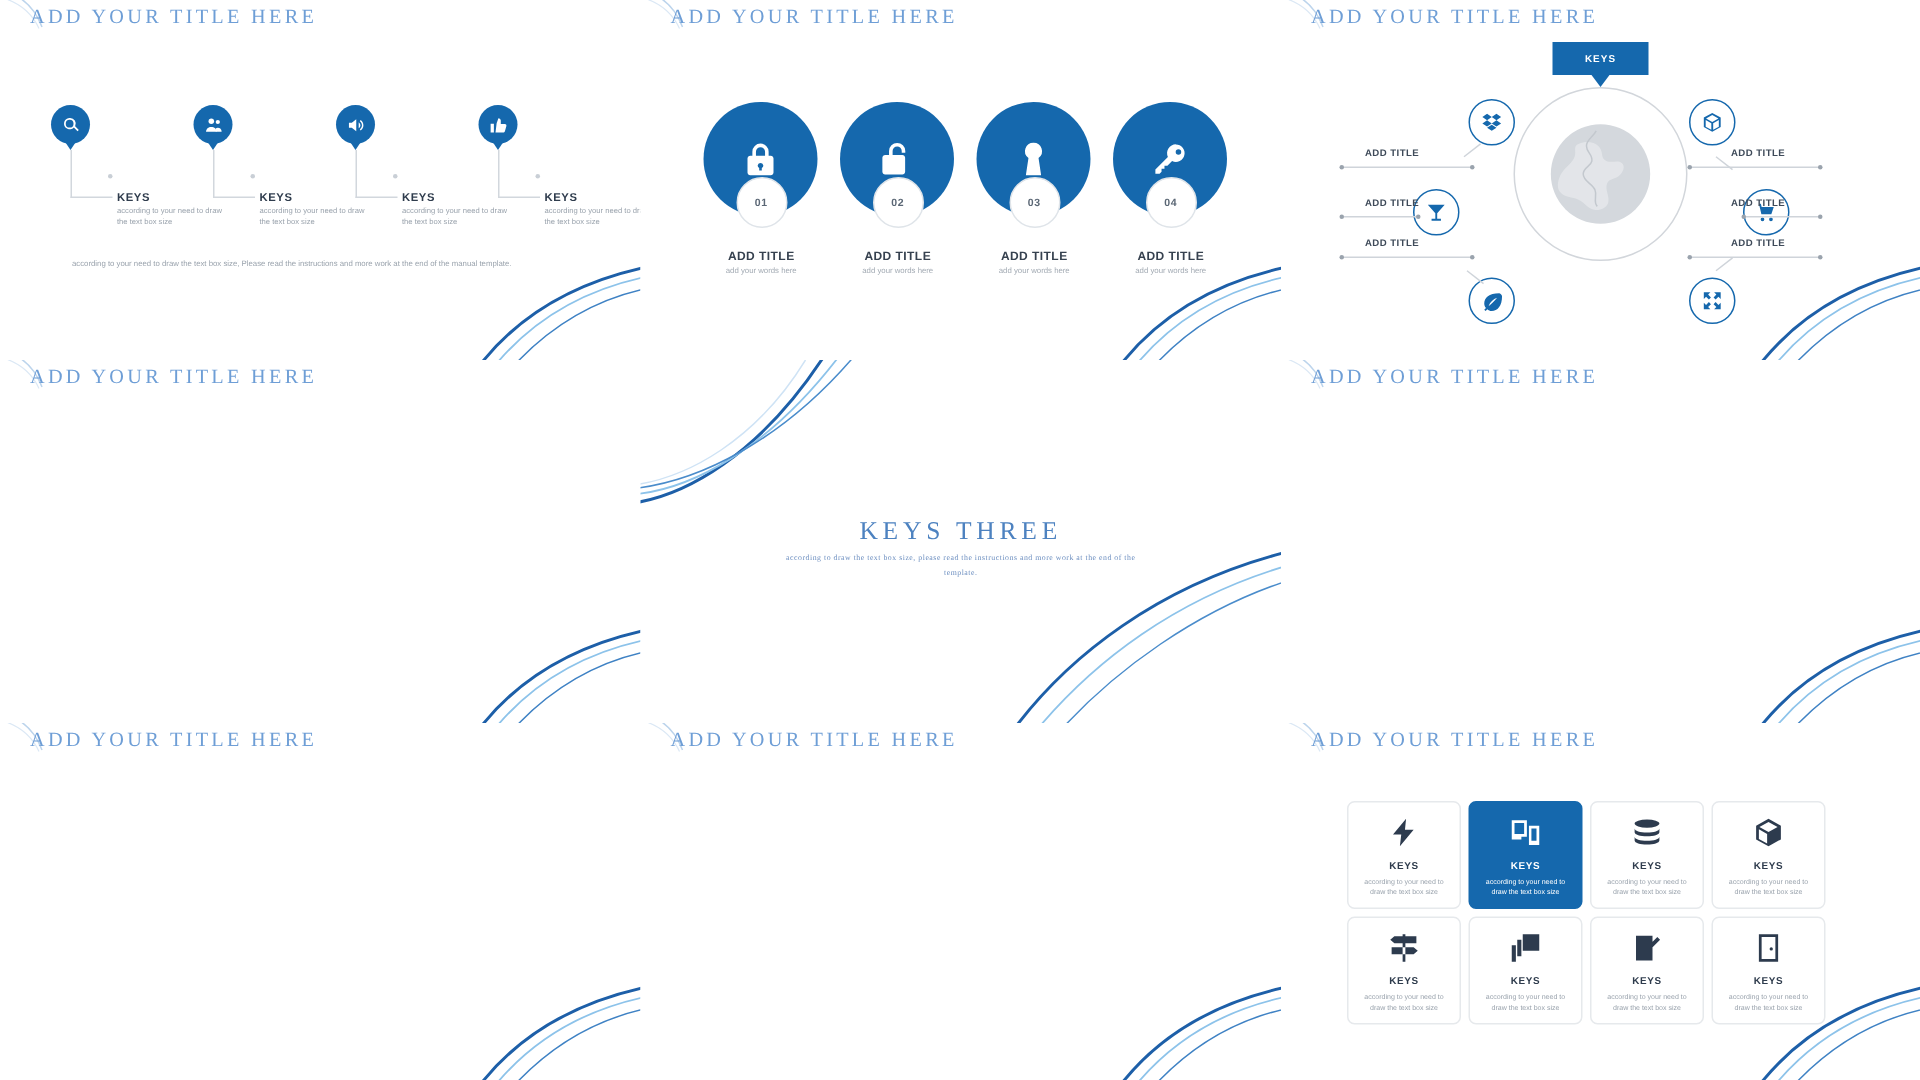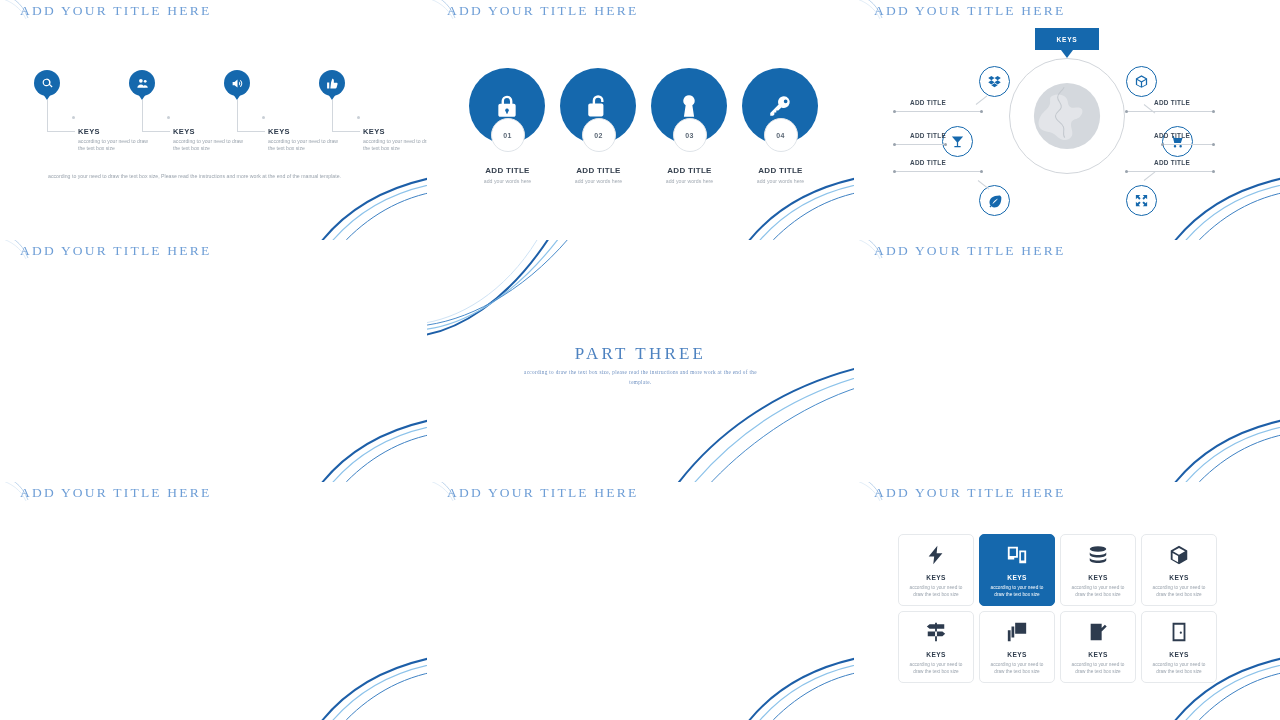--- a/index.html
+++ b/index.html
@@ -432,21 +432,21 @@
     </svg>
   </div>
 
   <div class="slide s5">
     <svg class="sw-tl" viewBox="0 0 160 110">
       <path d="M0 100C40 96 90 66 132 2" stroke="#1d5fa8" stroke-width="2" fill="none"></path>
       <path d="M0 94C44 92 96 62 142 2" stroke="#8dc3ea" stroke-width="1.2" fill="none"></path>
       <path d="M2 90C48 86 104 58 152 2" stroke="#4a8ccb" stroke-width="1" fill="none"></path>
       <path d="M0 88C42 84 88 56 120 4" stroke="#cfe3f5" stroke-width="1" fill="none"></path>
     </svg>
-    <div class="part">PART  THREE</div>
+    <div class="part">KEYS  THREE</div>
     <div class="sub">according to draw the text box size, please read the instructions and more work at the end of the template.</div>
     <svg class="sw-br" viewBox="0 0 190 130">
       <path d="M4 128C40 80 100 32 186 10" stroke="#1d5fa8" stroke-width="2" fill="none"></path>
       <path d="M18 130C56 84 112 40 190 18" stroke="#8dc3ea" stroke-width="1.2" fill="none"></path>
       <path d="M34 130C70 90 126 48 190 28" stroke="#4a8ccb" stroke-width="1" fill="none"></path>
     </svg>
   </div>
 
   <div class="slide s6" style="position:relative">
     <svg class="titlearc" viewBox="0 0 42 28">

